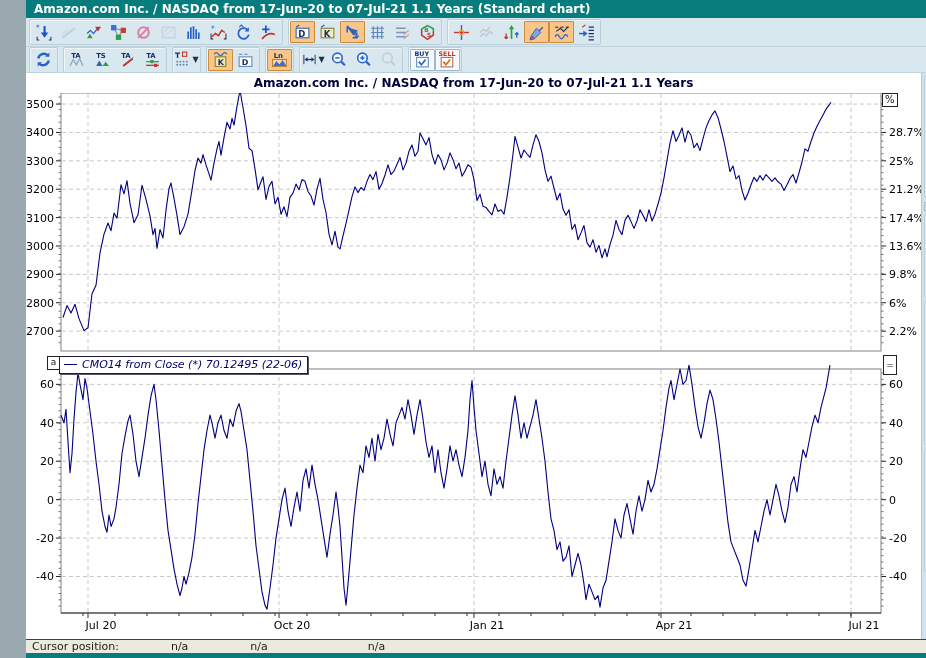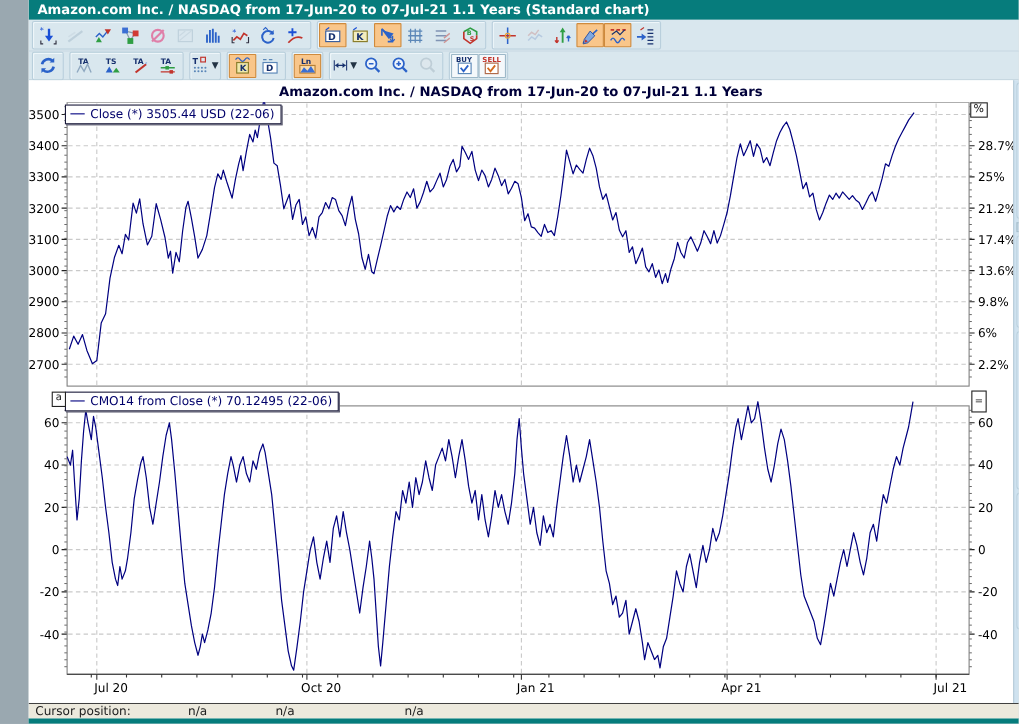--- a/index.html
+++ b/index.html
@@ -615,25 +615,21 @@
           <line x1="253" y1="520" x2="253" y2="525" stroke="#333"></line>
           <text x="266" y="536" font-size="11" fill="#000" text-anchor="middle">Oct 20</text>
           <line x1="448" y1="520" x2="448" y2="525" stroke="#333"></line>
           <text x="461" y="536" font-size="11" fill="#000" text-anchor="middle">Jan 21</text>
           <line x1="635" y1="520" x2="635" y2="525" stroke="#333"></line>
           <text x="648" y="536" font-size="11" fill="#000" text-anchor="middle">Apr 21</text>
           <line x1="825" y1="520" x2="825" y2="525" stroke="#333"></line>
           <text x="838" y="536" font-size="11" fill="#000" text-anchor="middle">Jul 21</text>
         </svg>
 
-      <div class="legend" style="left:33px;top:22px;">
-        <span class="dash"></span>
-        <span>Close (*) 3505.44 USD (22-06)</span>
-      </div>
-      <div class="legend" style="left:33px;top:283px;">
+      <div class="legend" style="left:33px;top:283px;font-style:italic;">
         <span class="dash"></span>
         <span>CMO14 from Close (*) 70.12495 (22-06)</span>
       </div>
 
       <div class="pct-box" style="left:856px;top:20px;"><span>%</span></div>
       <div class="mini-btn" style="left:21px;top:283px;width:11px;height:12px;"><span>a</span></div>
       <div class="mini-btn" style="left:857px;top:282px;width:12px;height:18px;line-height:18px;"><span>=</span></div>
     </div>
 
     <div class="sidebar">

